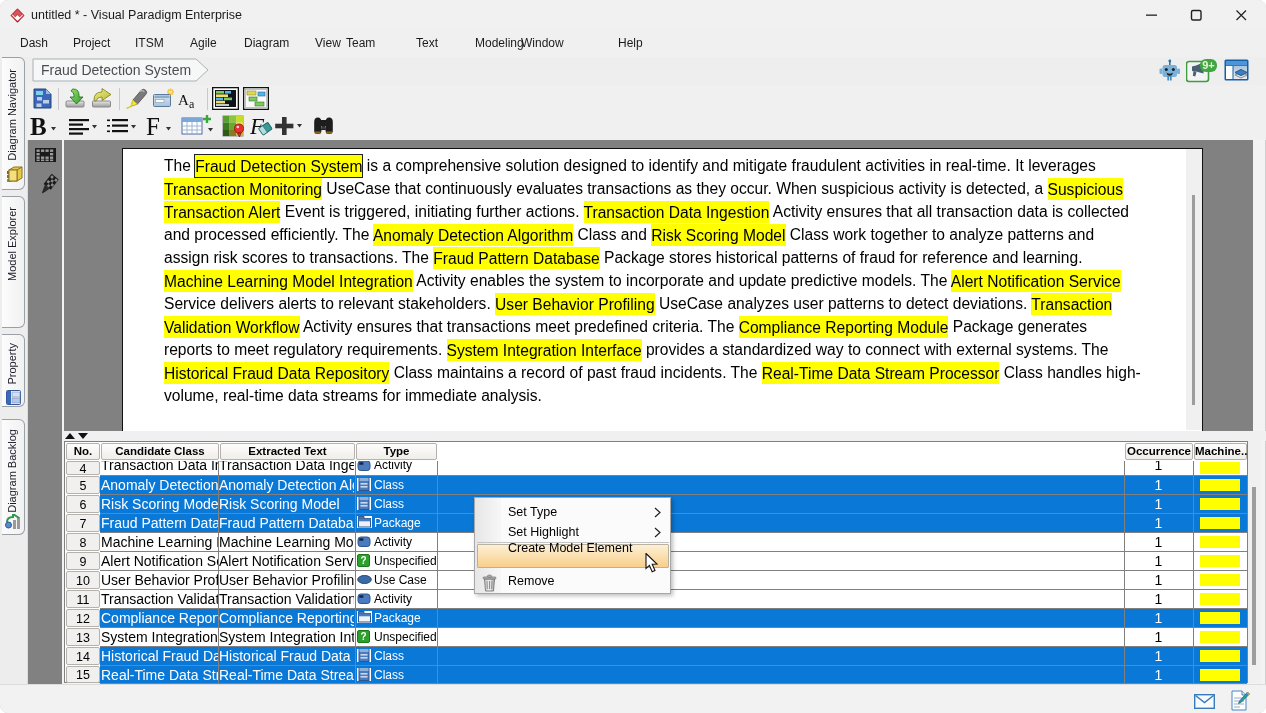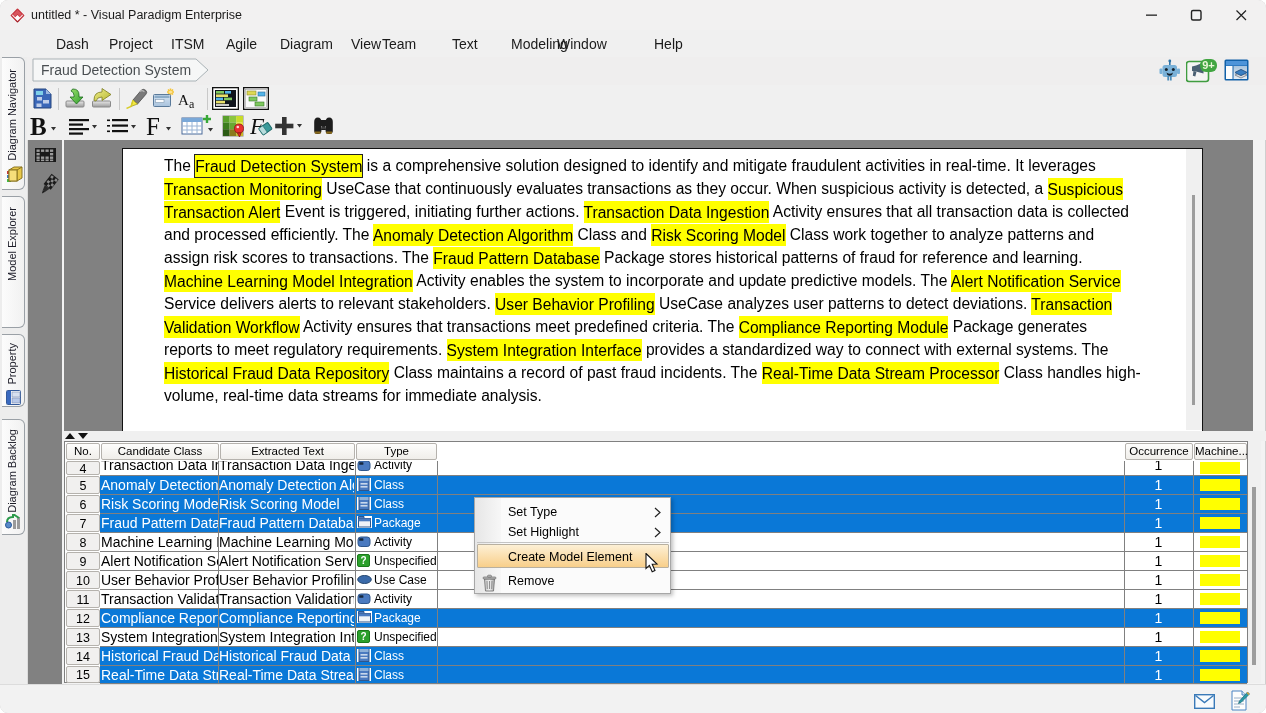--- a/index.html
+++ b/index.html
@@ -7,21 +7,21 @@
 #win { position:absolute; left:0; top:0; width:1266px; height:713px; background:#f3f3f3; border-radius:8px; overflow:hidden; box-shadow:inset 0 0 0 1px #cfcfcf; }
 .abs { position:absolute; }
 
 
 #titlebar { position:absolute; left:0; top:0; width:1266px; height:30px; background:#f2f1f1; }
 #title-text { position:absolute; left:31px; top:8px; font-size:12.5px; color:#1b1b1b; }
 .winbtn { position:absolute; top:0; width:45px; height:30px; }
 
 
 #menubar { position:absolute; left:0; top:30px; width:1266px; height:27px; background:#f0f0f0; }
-.mi { position:absolute; top:6px; font-size:14px; color:#1b1b1b;margin-left:36px; }
+.mi { position:absolute; top:6px; font-size:12px; color:#1b1b1b; }
 
 
 #tabrow { position:absolute; left:27px; top:57px; width:1239px; height:28px; background:#efeeee; }
 
 
 #toolbar { position:absolute; left:27px; top:85px; width:1239px; height:55px; background:#f0f0f0; }
 .sep1 { position:absolute; width:1px; height:22px; background:#c9c9c9; }
 
 
 #sidebar { position:absolute; left:0; top:57px; width:27px; height:633px; background:#ededed; }
@@ -38,21 +38,21 @@
 .hl { background:#ffff00; padding:2.5px 0; }
 .hlb { background:#ffff00; padding:2.5px 0; outline:1px solid #222; }
 #edscroll { position:absolute; left:1063px; top:0px; width:16px; height:281px; background:#f0f0f0; }
 #edthumb { position:absolute; left:6px; top:46px; width:3px; height:210px; background:#9d9d9d; }
 
 
 #tristrip { position:absolute; left:64px; top:431px; width:1202px; height:10px; background:#f0f0f0; }
 
 
 #tbl { position:absolute; left:64px; top:441px; width:1184px; height:242px; background:#fff; border:1px solid #808080; }
-.hcell { position:absolute; top:1px; height:17px; background:linear-gradient(#fdfdfc,#f0eeea); border:1px solid #b5b2ad; border-radius:2px; font-size:11.5px; font-weight:normal; color:#000; text-align:center; line-height:15px; }
+.hcell { position:absolute; top:1px; height:17px; background:linear-gradient(#fdfdfc,#f0eeea); border:1px solid #b5b2ad; border-radius:2px; font-size:11.5px; font-weight:bold; color:#000; text-align:center; line-height:15px; }
 .nocell { position:absolute; left:1px; width:34px; background:#f1f0ef; border:1px solid #b5b2ad; border-radius:2px; font-size:12.5px; color:#000; text-align:center; }
 .row { position:absolute; left:35px; width:1147px; border-bottom:1px solid #808080; overflow:hidden; background:#fff; }
 .row .c { position:absolute; top:0; height:19px; overflow:hidden; font-size:14px; white-space:nowrap; }
 .row .t2 { font-size:12px; }
 .sel { background:#0a78d7; color:#fff; }
 .vline { position:absolute; top:0; width:1px; height:100%; background:#808080; }
 #tblscroll { position:absolute; left:1248px; top:441px; width:13px; height:242px; background:#f0f0f0; }
 
 
 #statusbar { position:absolute; left:0; top:684px; width:1266px; height:29px; background:#f2f2f2; border-top:1px solid #dcdcdc; }
@@ -665,21 +665,21 @@
   <div class="mitem" style="top:7px">Set Type</div>
   <svg class="abs" style="left:179px;top:9px" width="7" height="11" viewBox="0 0 7 11">
         <path d="M1 1 L6 5.5 L1 10" fill="none" stroke="#222" stroke-width="1.2"></path>
       </svg>
   <div class="mitem" style="top:27px">Set Highlight</div>
   <svg class="abs" style="left:179px;top:29px" width="7" height="11" viewBox="0 0 7 11">
         <path d="M1 1 L6 5.5 L1 10" fill="none" stroke="#222" stroke-width="1.2"></path>
       </svg>
   <div class="abs" style="left:2px;top:44px;width:192px;height:1px;background:#c4c4c4"></div>
   <div class="abs" style="left:2px;top:46px;width:192px;height:24px;background:linear-gradient(#fdf0d5,#f8cf8a);border:1px solid #b8b0a0;border-radius:1px"></div>
-  <div class="mitem" style="top:52px">Create Model Element</div>
+  <div class="mitem" style="top:43px">Create Model Element</div>
   <svg class="abs" style="left:6px;top:76px" width="17" height="18" viewBox="0 0 17 18">
         <defs>
           <linearGradient id="trg" x1="0" y1="0" x2="1" y2="0">
             <stop offset="0" stop-color="#c8c8c8"></stop>
             <stop offset="0.5" stop-color="#f0f0f0"></stop>
             <stop offset="1" stop-color="#a8a8a8"></stop>
           </linearGradient>
         </defs>
         <path d="M3.5 5 L13.5 5 L12.5 17 L4.5 17 Z" fill="url(#trg)" stroke="#6a6a6a" stroke-width="0.8"></path>
         <rect x="2" y="3" width="13" height="2" rx="1" fill="#b8b8b8" stroke="#6a6a6a" stroke-width="0.7"></rect>

